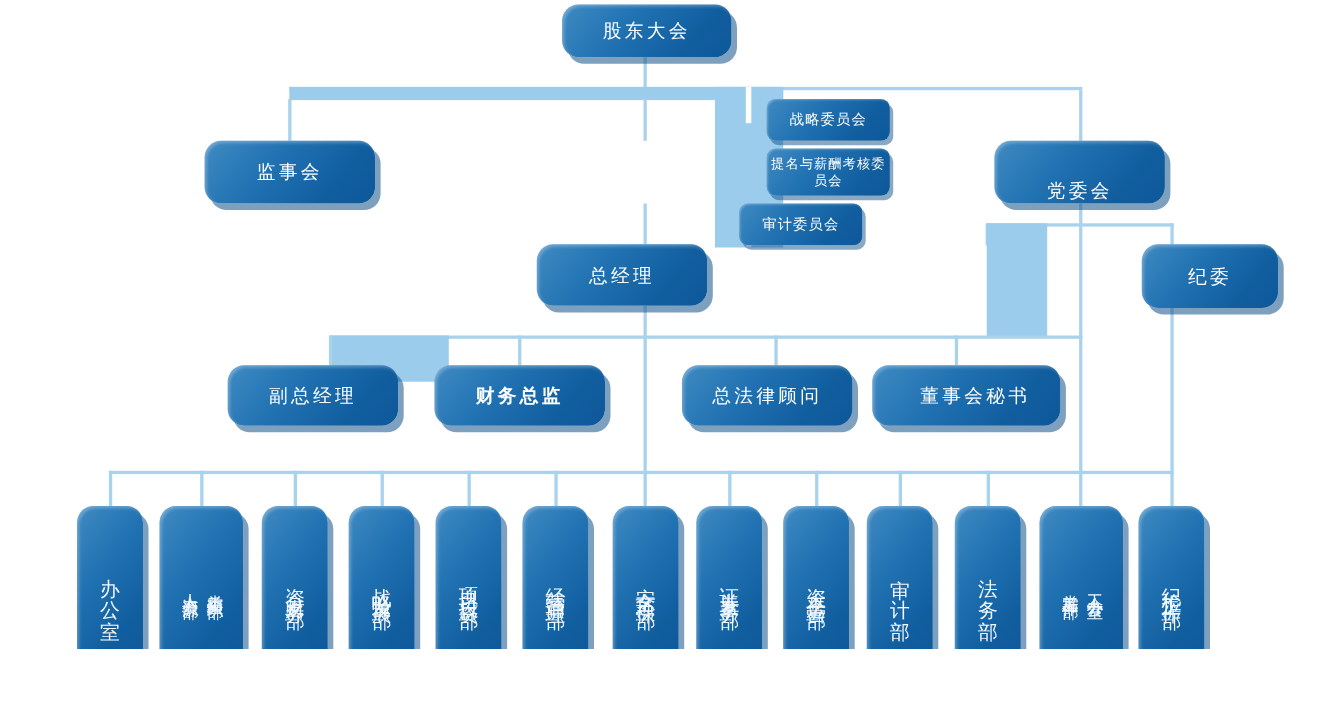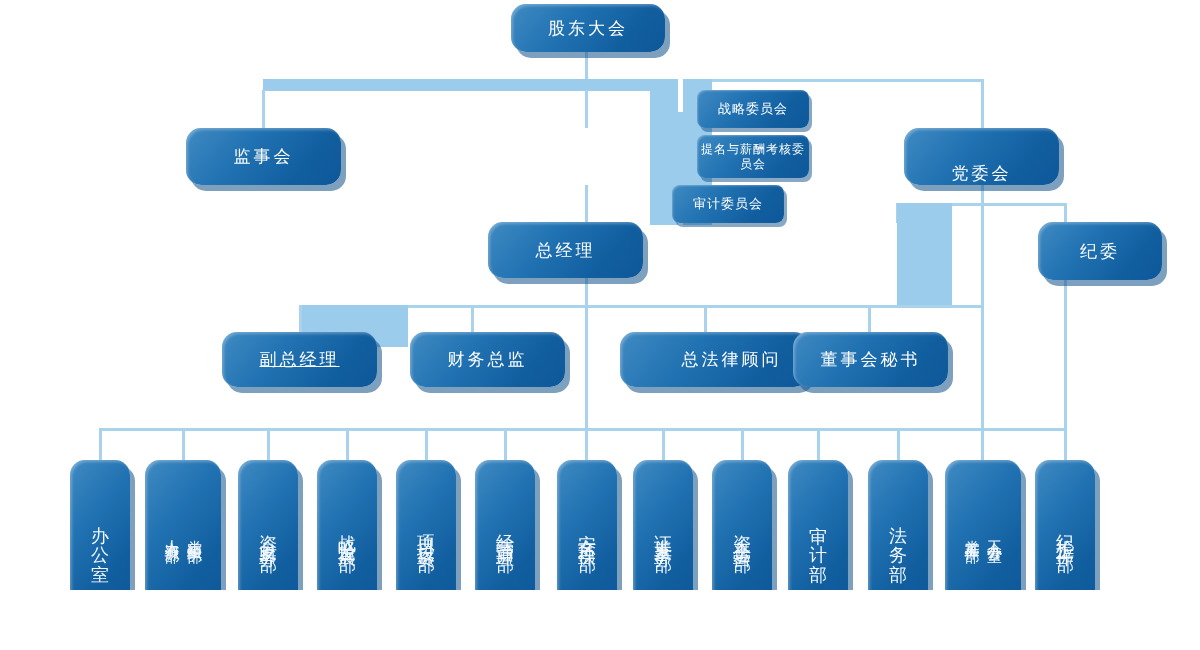--- a/index.html
+++ b/index.html
@@ -101,30 +101,30 @@
     <span>审计委员会</span>
   </div>
 
   <div class="node" style="left:488px;top:222px;width:155px;height:56px;">
     <span>总经理</span>
   </div>
   <div class="node" style="left:1008px;top:222px;width:124px;height:58px;margin-left:30px;">
     <span>纪委</span>
   </div>
 
-  <div class="node" style="left:222px;top:332px;width:155px;height:55px;text-decoration:underline;">
+  <div class="node" style="left:207px;top:332px;width:155px;height:55px;">
     <span>副总经理</span>
   </div>
-  <div class="node" style="left:410px;top:332px;width:155px;height:55px;">
+  <div class="node" style="left:395px;top:332px;width:155px;height:55px;font-weight:bold;">
     <span>财务总监</span>
   </div>
-  <div class="node" style="left:620px;top:332px;width:155px;height:55px;padding-left:34px;">
+  <div class="node" style="left:620px;top:332px;width:155px;height:55px;">
     <span>总法律顾问</span>
   </div>
-  <div class="node" style="left:793px;top:332px;width:155px;height:55px;">
+  <div class="node" style="left:793px;top:332px;width:155px;height:55px;padding-left:16px;">
     <span>董事会秘书</span>
   </div>
 
   <div class="node dept" style="left:70px;top:460px;width:60px;height:145px;">
     <span class="vtext sp3">办公室</span>
   </div>
   <div class="node dept" style="left:145px;top:460px;width:76px;height:145px;">
     <div class="vcols">
       <div>党委组织部</div>
       <div>人力资源部</div>

